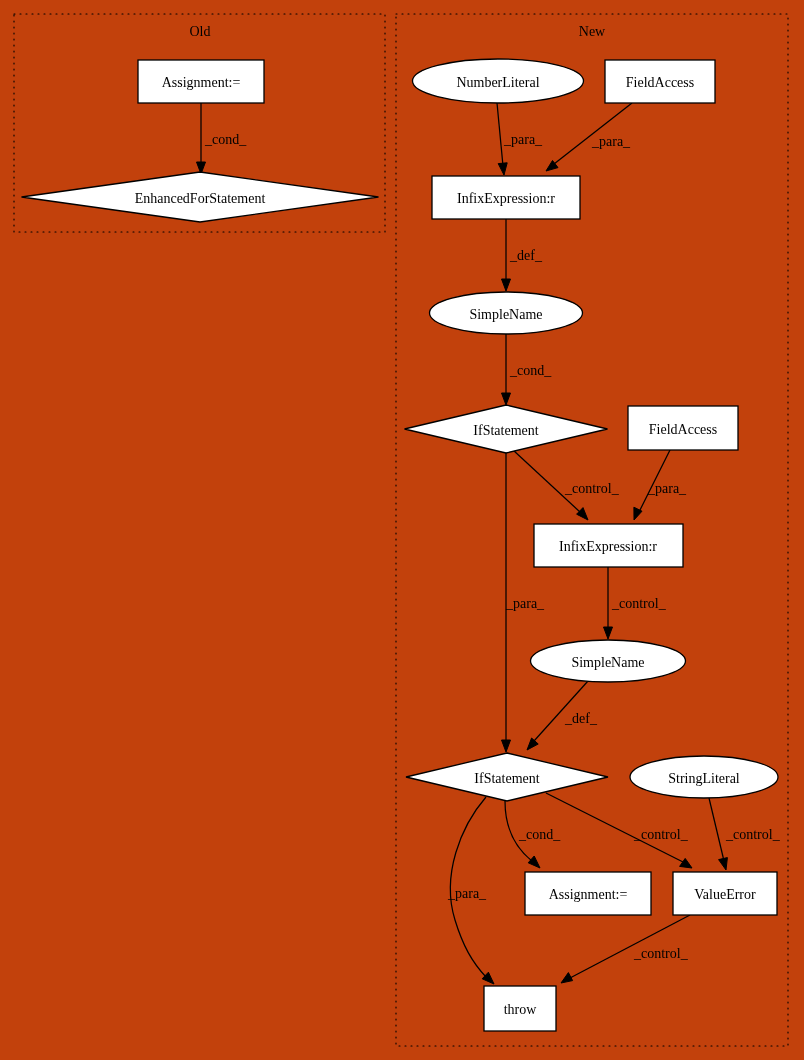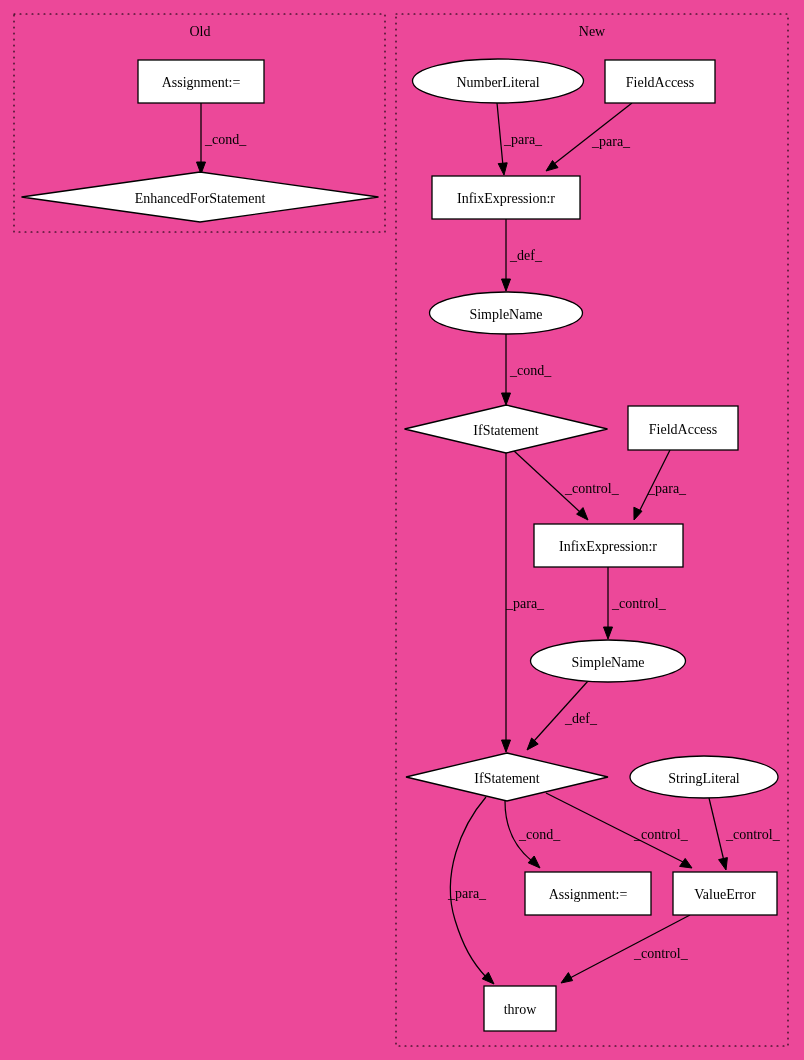--- a/index.html
+++ b/index.html
@@ -7,21 +7,21 @@
     padding: 0;
     background: #ffffff;
   }
   body {
     font-family: "Liberation Serif", "DejaVu Serif", serif;
   }
   #canvas {
     position: relative;
     width: 804px;
     height: 1060px;
-    background: #ec4899;
+    background: #c2410c;
     overflow: hidden;
   }
   svg#graph {
     position: absolute;
     left: 0;
     top: 0;
     width: 804px;
     height: 1060px;
   }
   .cluster-box {

